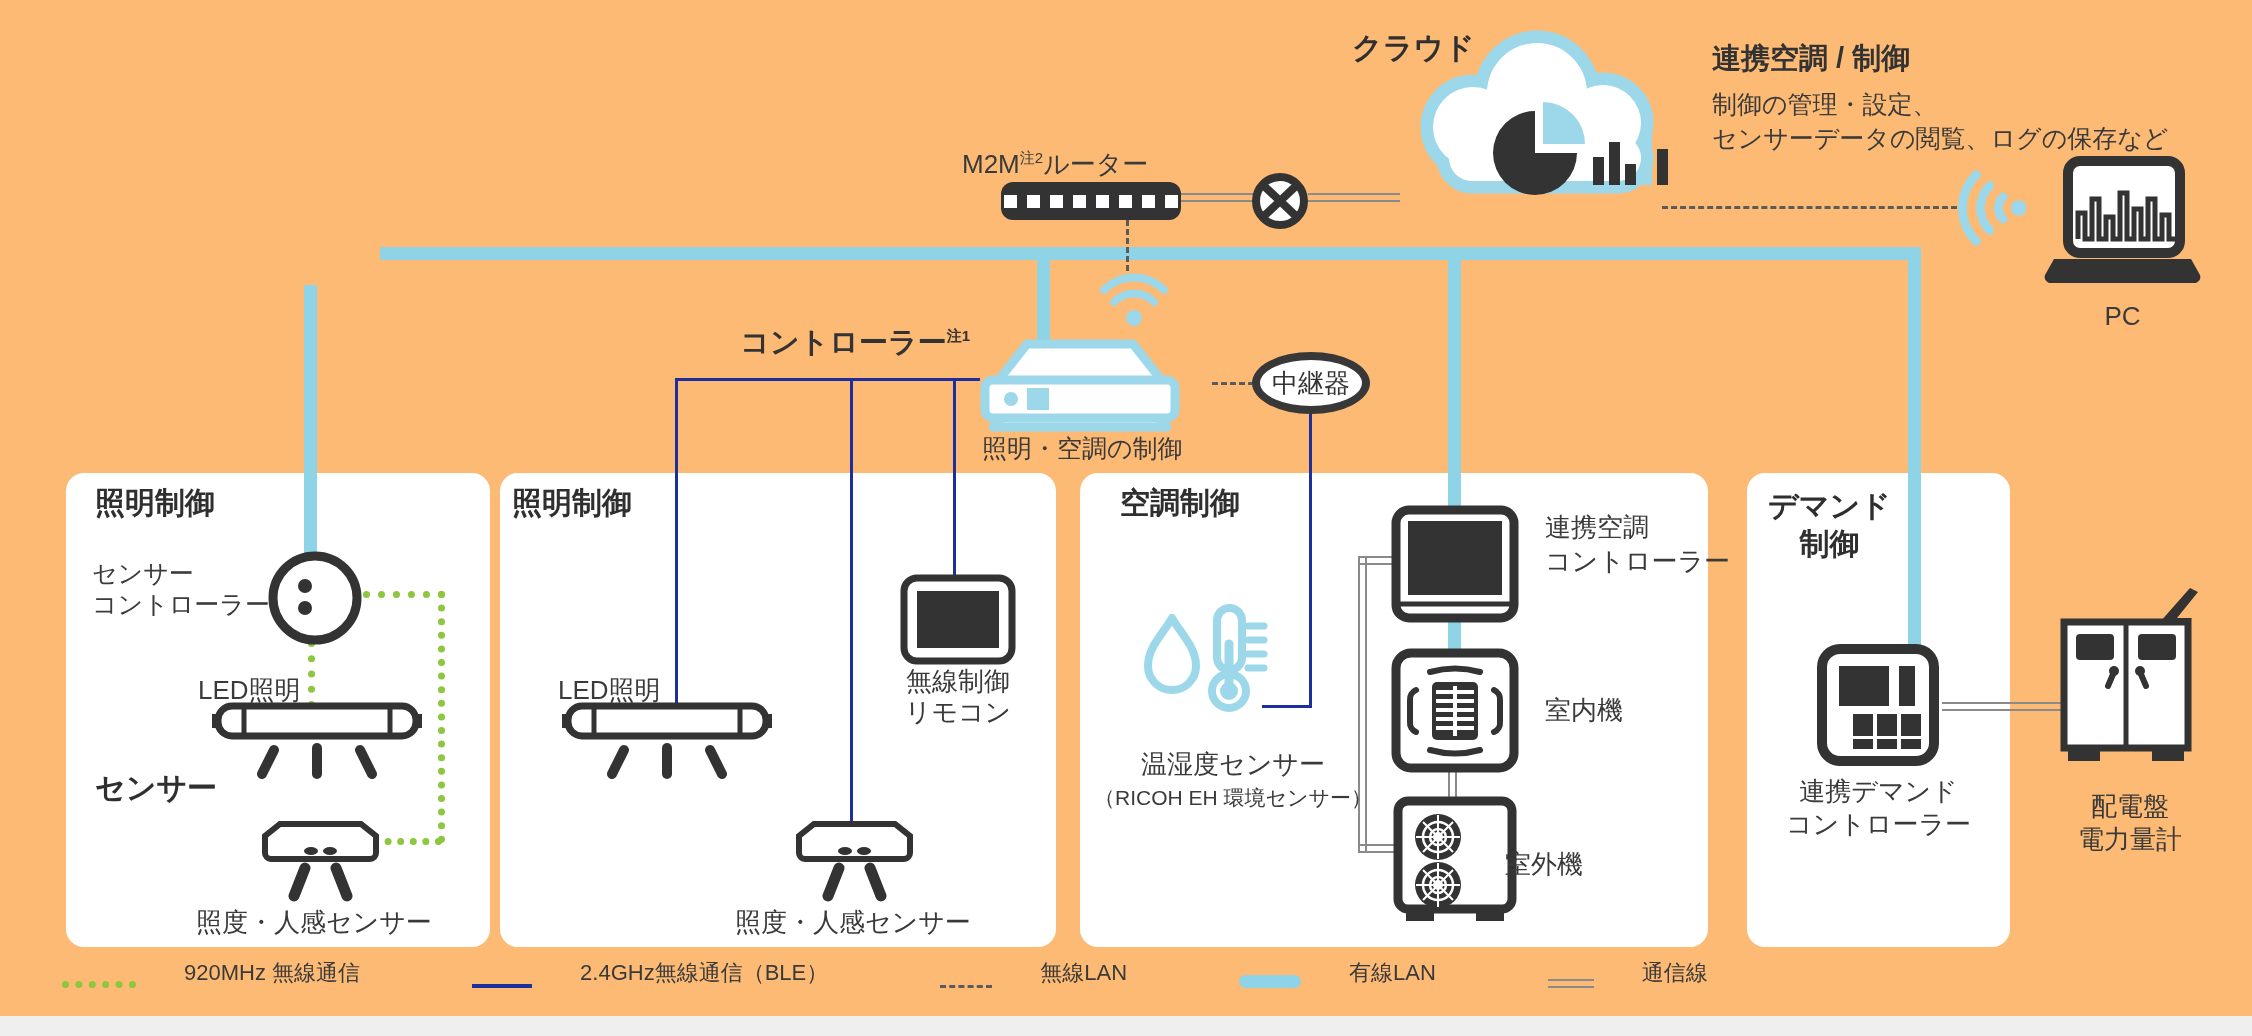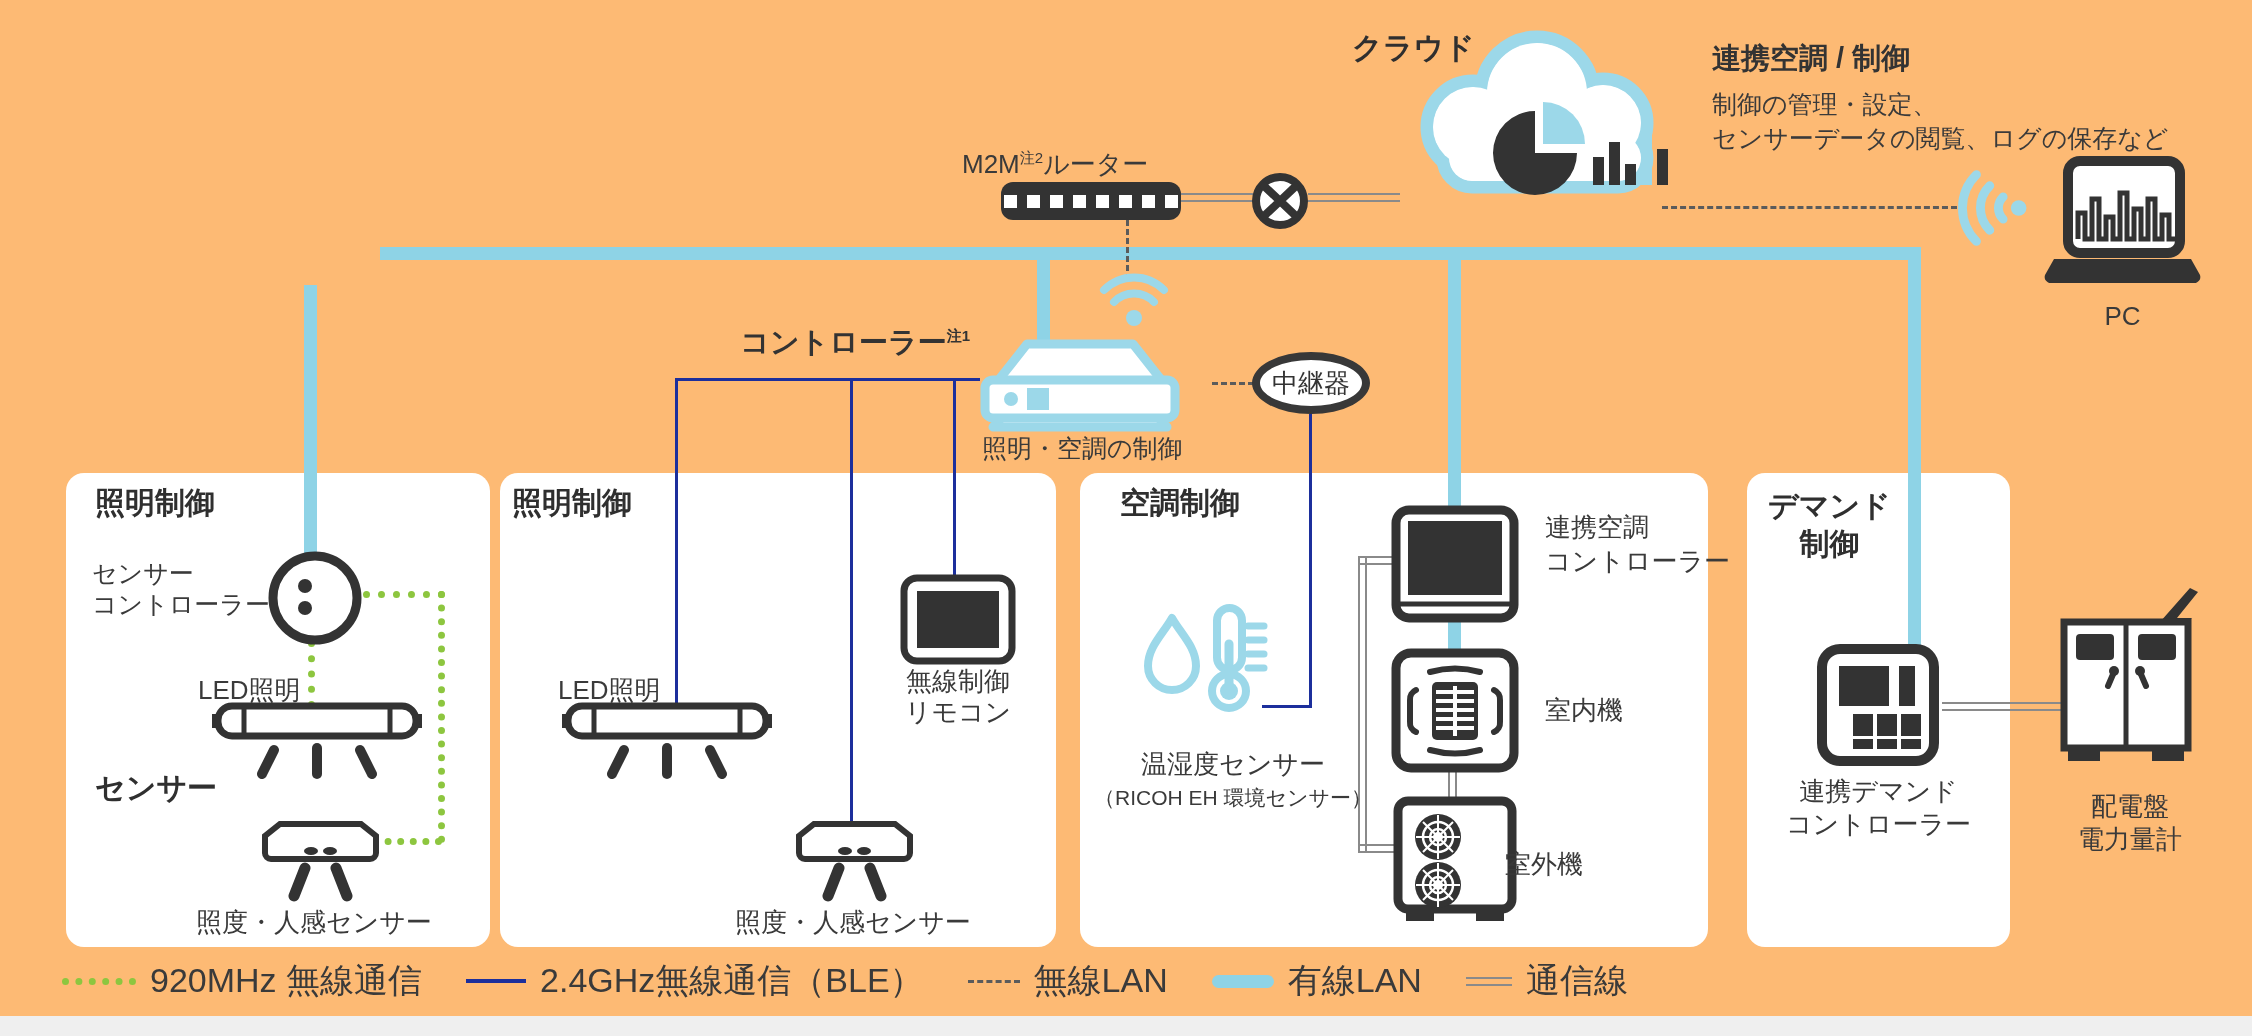--- a/index.html
+++ b/index.html
@@ -19,21 +19,21 @@
   .dash-h{height:0;border-top:3px dashed #5b5b5b;}
   .dash-v{width:0;border-left:3px dashed #5b5b5b;}
   .dline-h{height:9px;box-sizing:border-box;border-top:2.5px solid #8a8a8a;border-bottom:2.5px solid #8a8a8a;}
   .dline-v{width:9px;box-sizing:border-box;border-left:2.5px solid #8a8a8a;border-right:2.5px solid #8a8a8a;}
   .oval{position:absolute;z-index:3;background:#fff;border:9px solid #383838;border-radius:50%;
         box-sizing:border-box;display:flex;align-items:center;justify-content:center;font-size:26px;color:#333;}
   .router{position:absolute;z-index:3;background:#333;border-radius:12px;display:flex;
           align-items:center;justify-content:center;gap:10px;}
   .router span{width:13px;height:13px;background:#fff;display:block;}
   sup{font-size:15px;}
-  .legend{position:absolute;left:62px;top:958px;display:flex;align-items:center;z-index:4;font-size:34px;color:#3a3a3a;}
+  .legend{position:absolute;left:62px;top:958px;display:flex;align-items:flex-end;z-index:4;font-size:22px;color:#3a3a3a;gap:34px;}
   .legend .sw{margin-right:14px;}
   .legend .gap{width:44px;}
   .center{text-align:center;}
 </style>
 </head>
 <body>
 
 <div id="canvas">
 
   <div class="panel" style="left:66px;top:473px;width:424px;height:474px;"></div>

